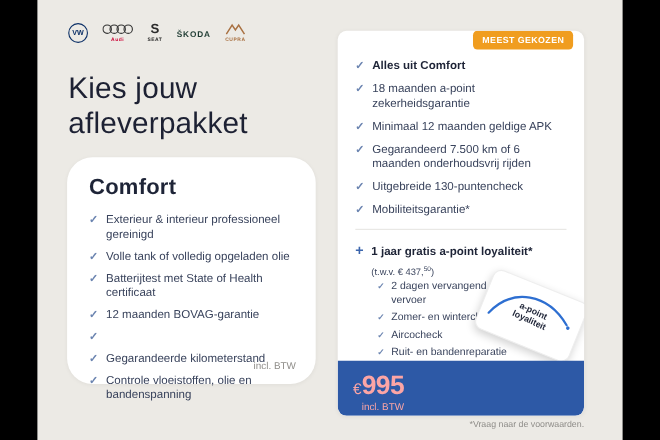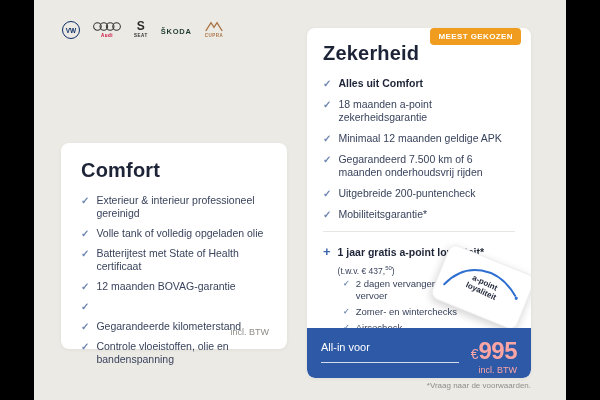--- a/index.html
+++ b/index.html
@@ -18,21 +18,21 @@
   .seat-s { font-size:12px; font-weight:900; color:#2b2b2b; line-height:11px; }
   .seat-sub, .skoda-word { color:#2b2b2b; }
   .skoda-word { font-size:7.5px; font-weight:800; letter-spacing:.8px; color:#1e3b32; margin-top:6px; }
   .cupra-sub { color:#a97142; }
 
   .heading { position:absolute; left:28px; top:64px; width:205px;
              font-size:27px; line-height:1.2; font-weight:500; color:#1d2133; letter-spacing:.2px; }
 
   
   .card { position:absolute; background:#fff; border-radius:8px; box-shadow:0 1px 4px rgba(0,0,0,.05); }
-  .comfort-card { left:27px; top:143px; width:226px; height:206px; padding:16px 20px 28px; }
+  .comfort-card { left:27px; top:143px; width:226px; height:206px; padding:16px 20px 28px;border-radius:23px; }
   .zekerheid-card { left:273px; top:28px; width:224px; height:350px; padding:14px 16px; overflow:hidden; }
 
   .card-title { font-size:20px; font-weight:700; color:#1e2437; letter-spacing:.2px; }
 
   .check-list { list-style:none; margin-top:12px; }
   .check-item { display:flex; gap:7px; margin-bottom:7px; }
   .zekerheid-card .check-item { margin-bottom:8px; }
   .check { color:#6b84b0; font-size:10px; line-height:13px; font-weight:700; flex:0 0 auto; }
   .item-text { font-size:10.5px; line-height:13px; color:#39435c; font-weight:500; }
   .item-text.bold { font-weight:700; color:#1e2437; }
@@ -109,20 +109,21 @@
       <span class="skoda-word">ŠKODA</span>
     </div>
     <div class="brand">
       <svg width="18" height="11" viewBox="0 0 24 14">
         <path d="M1,13 L8,2 L12,8 L16,2 L23,13" fill="none" stroke="#a97142" stroke-width="1.8"></path>
       </svg>
       <span class="brand-sub cupra-sub">CUPRA</span>
     </div>
   </div>
 
+  <h1 class="heading">Kies jouw afleverpakket</h1>
 
   <div class="card comfort-card">
     <div class="card-title">Comfort</div>
     <ul class="check-list">
 
         <li class="check-item">
           <span class="check">✓</span>
           <span class="item-text">Exterieur &amp; interieur professioneel gereinigd</span>
         </li>
 
@@ -155,21 +156,20 @@
           <span class="item-text">Controle vloeistoffen, olie en bandenspanning</span>
         </li>
       </ul>
     <div class="price-block">
       <div class="price-note">incl. BTW</div>
     </div>
   </div>
 
   <div class="card zekerheid-card">
     <div class="badge">MEEST GEKOZEN</div>
-    <div class="card-title">Zekerheid</div>
     <ul class="check-list">
 
         <li class="check-item">
           <span class="check">✓</span>
           <span class="item-text bold">Alles uit Comfort</span>
         </li>
 
         <li class="check-item">
           <span class="check">✓</span>
           <span class="item-text">18 maanden a-point zekerheidsgarantie</span>
@@ -180,21 +180,21 @@
           <span class="item-text">Minimaal 12 maanden geldige APK</span>
         </li>
 
         <li class="check-item">
           <span class="check">✓</span>
           <span class="item-text">Gegarandeerd 7.500 km of 6 maanden onderhoudsvrij rijden</span>
         </li>
 
         <li class="check-item">
           <span class="check">✓</span>
-          <span class="item-text">Uitgebreide 200-puntencheck</span>
+          <span class="item-text">Uitgebreide 130-puntencheck</span>
         </li>
 
         <li class="check-item">
           <span class="check">✓</span>
           <span class="item-text">Mobiliteitsgarantie*</span>
         </li>
       </ul>
 
     <div class="divider"></div>
 
@@ -231,24 +231,20 @@
 
     <div class="loyalty-graphic">
       <svg width="92" height="58" viewBox="0 0 92 58">
         <path d="M8,40 C20,10 52,4 78,24" fill="none" stroke="#2e6fd1" stroke-width="2" stroke-linecap="round"></path>
         <circle cx="80" cy="26" r="1.6" fill="#2e6fd1"></circle>
       </svg>
       <div class="loyalty-card-text">a-point loyaliteit</div>
     </div>
 
     <div class="bar">
-      <div class="bar-left">
-        <div class="bar-label">All-in voor</div>
-        <div class="bar-line"></div>
-      </div>
       <div class="bar-price">
         <div>
           <span class="bar-cur">€</span><span class="bar-amount">995</span>
         </div>
         <div class="bar-note">incl. BTW</div>
       </div>
     </div>
   </div>
 
   <div class="fine-print">*Vraag naar de voorwaarden.</div>

